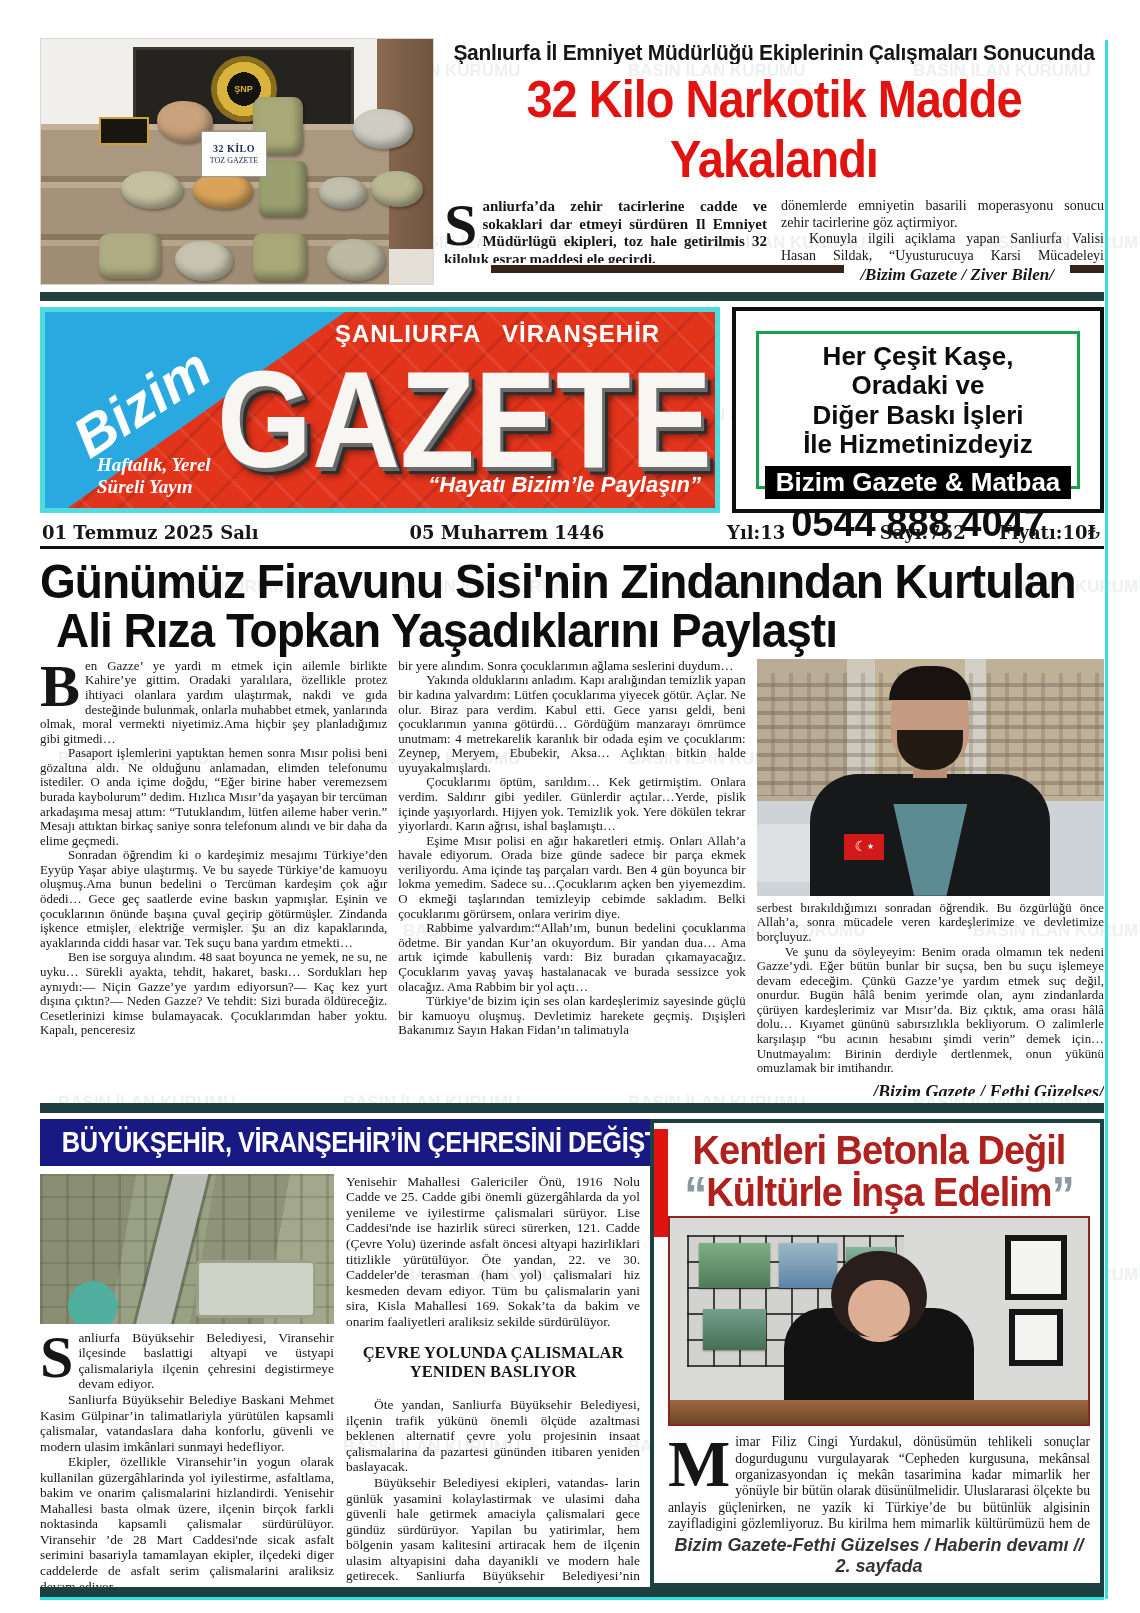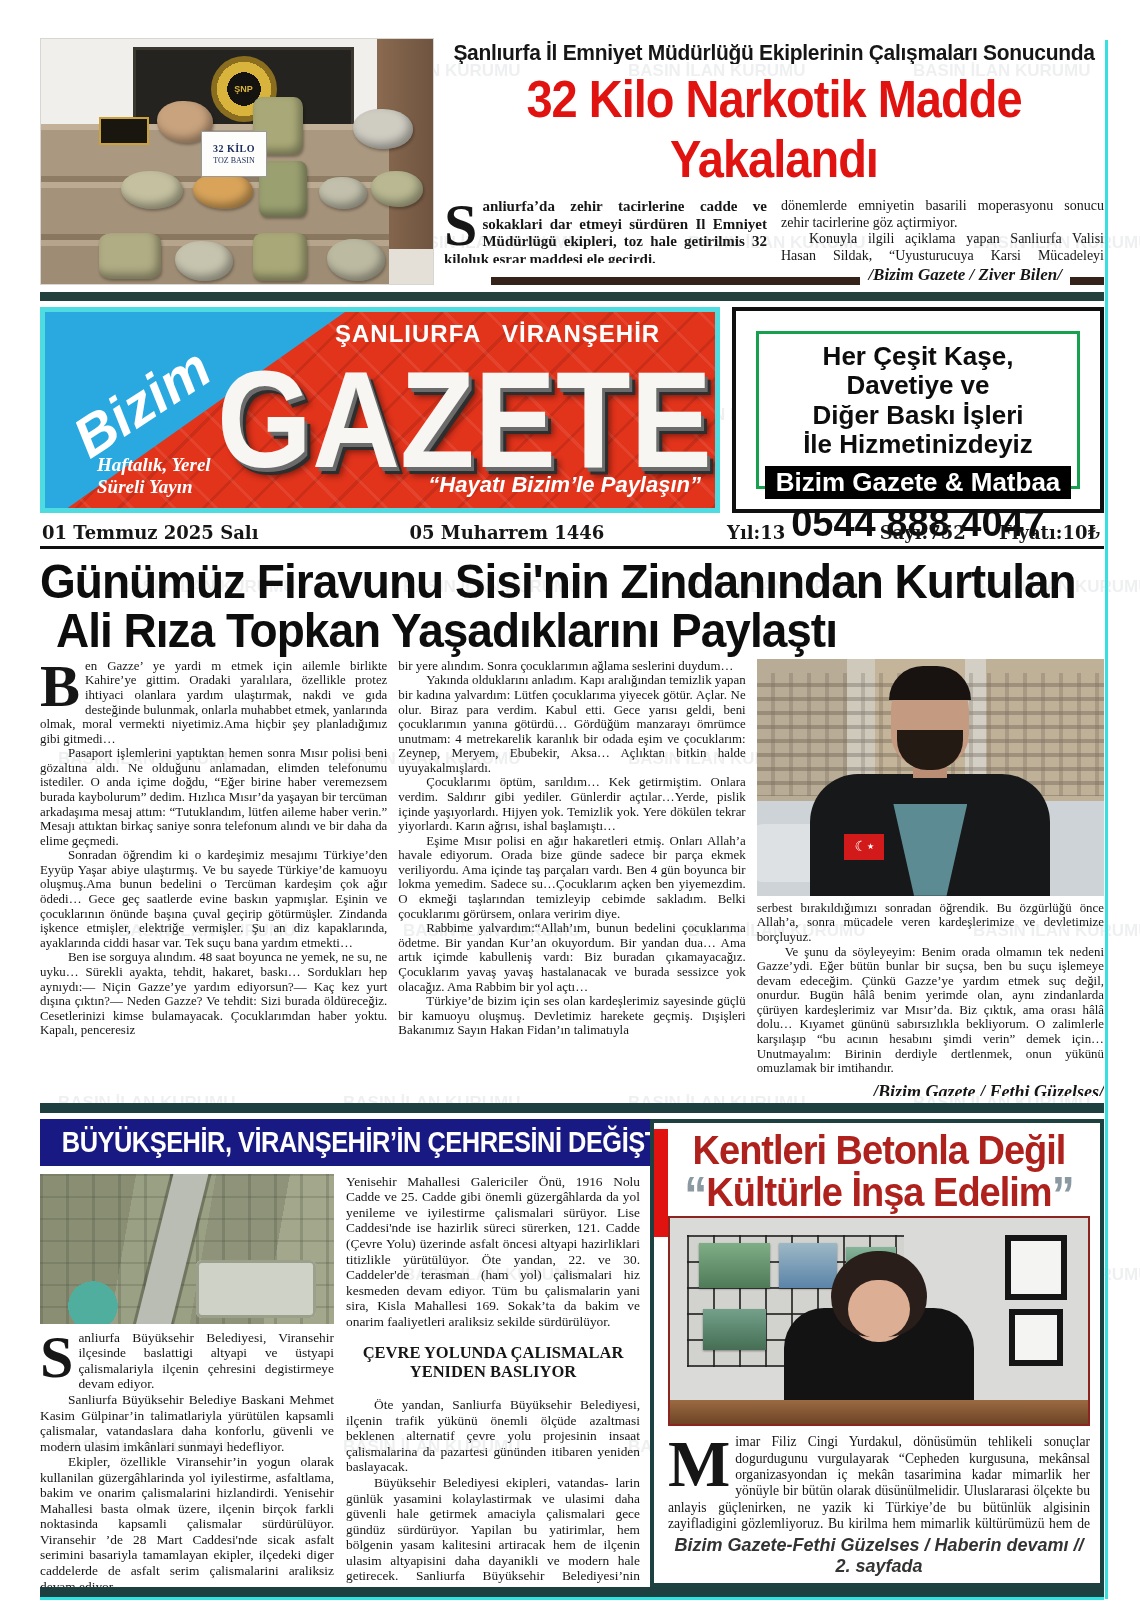--- a/index.html
+++ b/index.html
@@ -35,21 +35,21 @@
   .kicker{font-family:"Liberation Sans",sans-serif;font-weight:bold;font-size:21px;text-align:center;
           letter-spacing:-.3px;transform:scaleY(1.08);margin-top:2px;}
   .top-headline{font-family:"Liberation Sans",sans-serif;font-weight:bold;font-size:47px;color:#e11310;
                 text-align:center;letter-spacing:-1px;transform:scaleY(1.1);margin-top:10px;}
   .top-cols{display:flex;gap:14px;margin-top:14px;height:150px;overflow:hidden;text-align:justify;}
   .top-cols .col{flex:1;font-size:14px;line-height:1.18;min-width:0;}
   .lead-bold{font-weight:bold;font-size:15px;}
   .dc{float:left;font-weight:bold;font-size:60px;line-height:.78;padding:4px 5px 0 0;}
   .art p{margin:0;text-indent:28px;}
   .art p.first{text-indent:0;}
-  .top-byline-row{display:flex;align-items:flex-end;gap:8px;margin-top:2px;padding-left:47px;}
+  .top-byline-row{display:flex;align-items:flex-start;gap:16px;margin-top:2px;padding-left:47px;}
   .bl-bar{height:8px;background:#35231a;}
   .bl-bar.long{flex:1;}
   .bl-bar.short{flex:0 0 34px;}
   .byline{font-weight:bold;font-style:italic;font-size:17px;white-space:nowrap;}
 
   .sep1{height:9px;background:#23403c;margin-top:7px;}
 
   
   .masthead-row{display:flex;gap:12px;height:206px;margin-top:6px;}
   .logo-box{position:relative;flex:1;border:5px solid #4fdce0;box-sizing:border-box;overflow:hidden;
@@ -219,21 +219,21 @@
         <div class="pkg" style="left:218px;top:122px;width:48px;height:56px;background:#9aa070;border-radius:16%;"></div>
         <div class="pkg" style="left:278px;top:138px;width:48px;height:32px;background:#c2c0ac;"></div>
         <div class="pkg" style="left:330px;top:132px;width:52px;height:36px;background:#b9b892;"></div>
         <div class="pkg" style="left:58px;top:194px;width:62px;height:46px;background:#b0ac84;border-radius:20%;"></div>
         <div class="pkg" style="left:134px;top:202px;width:58px;height:40px;background:#c6c3ae;"></div>
         <div class="pkg" style="left:212px;top:194px;width:54px;height:48px;background:#a8a878;border-radius:18%;"></div>
         <div class="pkg" style="left:286px;top:200px;width:58px;height:42px;background:#bdbaa2;"></div>
         <div class="pp-plaque"></div>
         <div class="pp-sign">
           <b>32 KİLO</b>
-          <i>TOZ BASIN</i>
+          <i>TOZ GAZETE</i>
         </div>
       </div>
 
       <div class="top-right">
         <div class="kicker">Şanlıurfa İl Emniyet Müdürlüğü Ekiplerinin Çalışmaları Sonucunda</div>
         <div class="top-headline">32 Kilo Narkotik Madde Yakalandı</div>
         <div class="top-cols art">
           <div class="col">
             <p class="first">
               <span class="dc">S</span><span class="lead-bold">anliurfa’da zehir tacirlerine cadde ve sokaklari dar etmeyi sürdüren Il Emniyet Müdürlügü ekipleri, toz hale getirilmis 32 kiloluk esrar maddesi ele geçirdi.</span>
@@ -264,21 +264,21 @@
         <div class="tag-left">
           <div>Haftalık, Yerel</div>
           <div>Süreli Yayın</div>
         </div>
         <div class="slogan">“Hayatı Bizim’le Paylaşın”</div>
       </div>
 
       <div class="ad-box">
         <div class="ad-inner">
           <div class="ad-line">Her Çeşit Kaşe,</div>
-          <div class="ad-line">Davetiye ve</div>
+          <div class="ad-line">Oradaki ve</div>
           <div class="ad-line">Diğer Baskı İşleri</div>
           <div class="ad-line">İle Hizmetinizdeyiz</div>
           <div class="ad-brand">Bizim Gazete &amp; Matbaa</div>
           <div class="ad-phone">0544 888 4047</div>
         </div>
       </div>
     </div>
 
     <div class="dateline">
       <span>01 Temmuz 2025 Salı</span>

